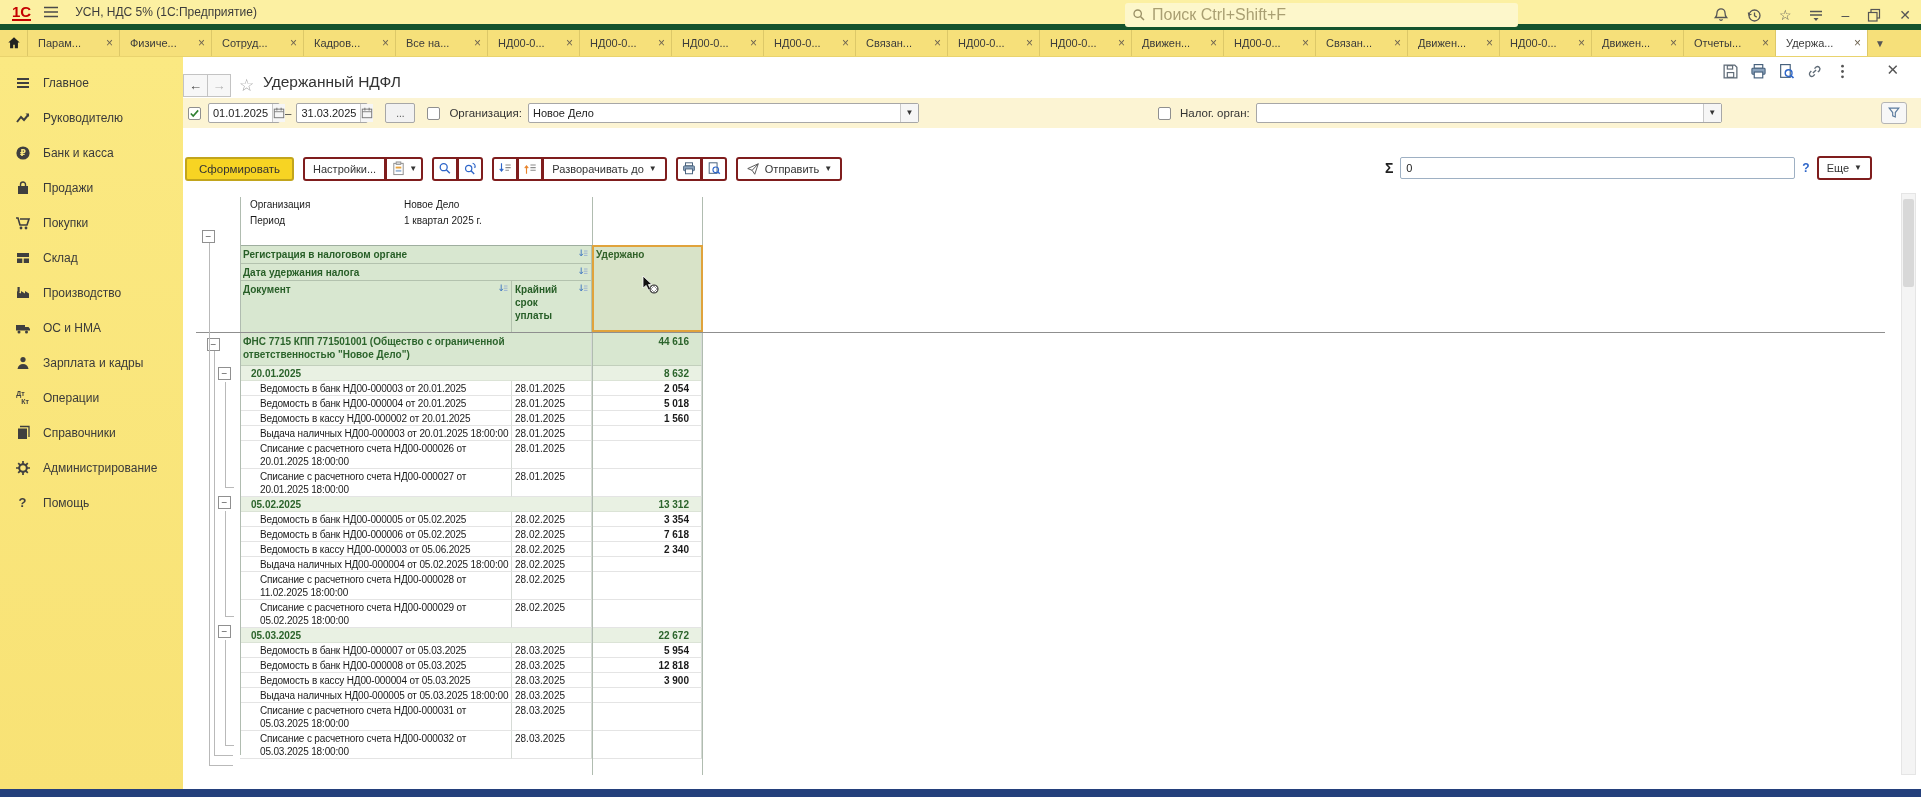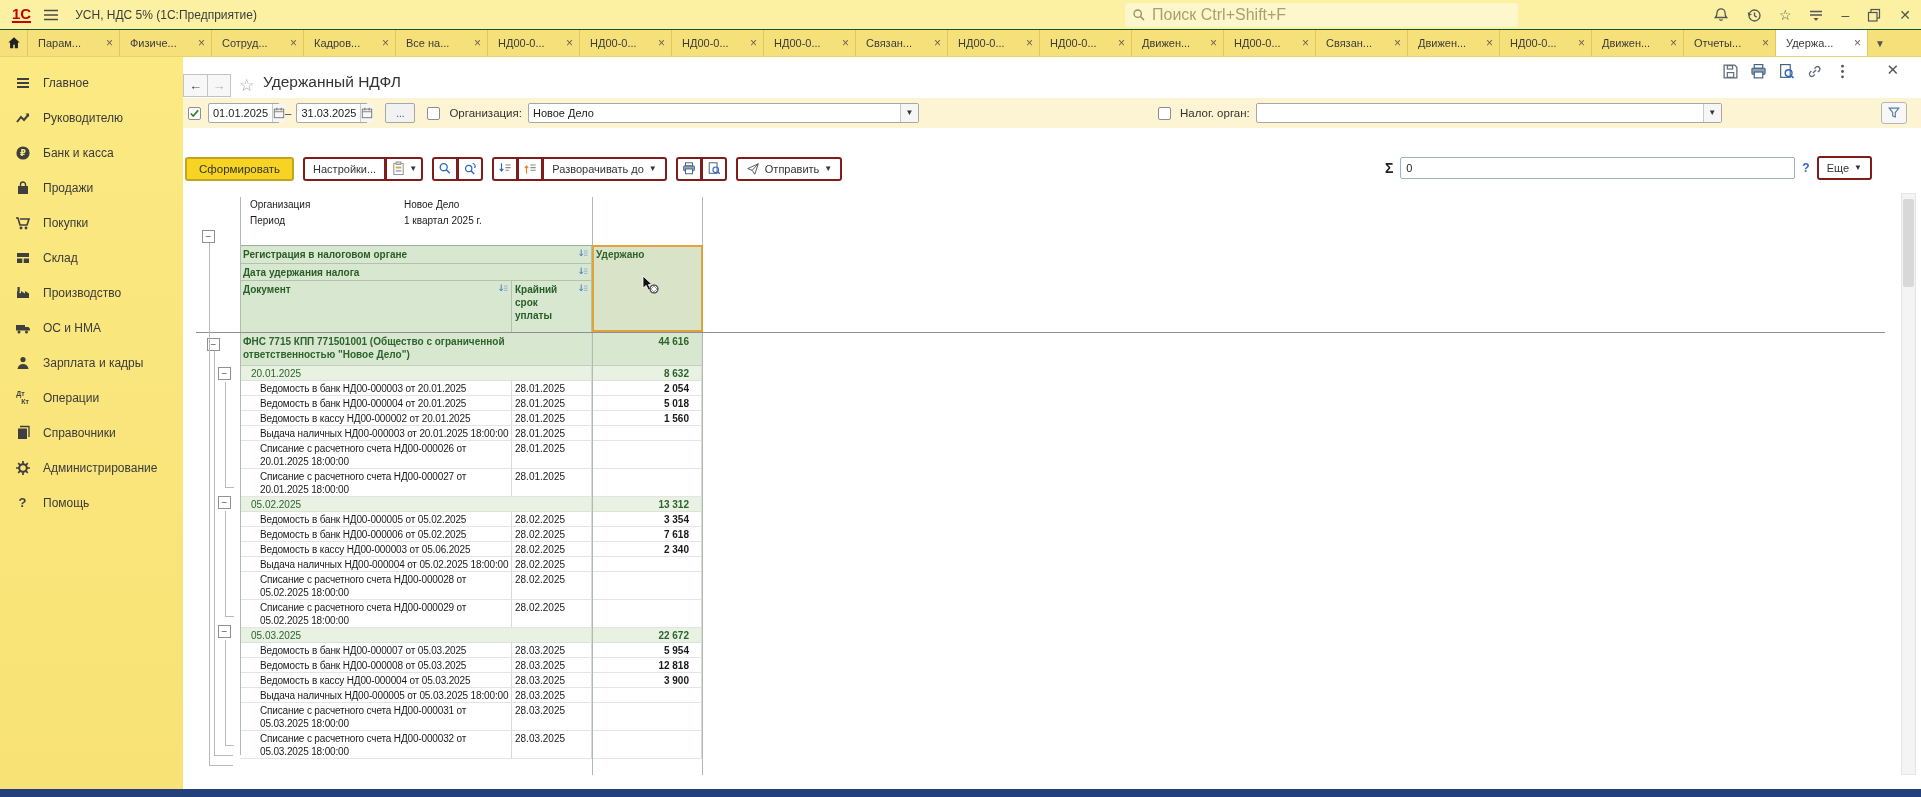--- a/index.html
+++ b/index.html
@@ -1,20 +1,20 @@
 <!DOCTYPE html>
 <html><head>
 <meta charset="utf-8">
 <style>
 *{margin:0;padding:0;box-sizing:border-box}
 html,body{width:1921px;height:797px;overflow:hidden;font-family:"Liberation Sans","DejaVu Sans",sans-serif;}
 #app{position:relative;width:1921px;height:797px;background:#fff;overflow:hidden;}
 
 
-.topbar{position:absolute;left:0;top:0;width:100%;height:30px;background:#fcf0a2;border-bottom:1px solid #14532d;display:flex;align-items:center;}
+.topbar{position:absolute;left:0;top:0;width:100%;height:30px;background:#fcf0a2;border-bottom:6px solid #14532d;display:flex;align-items:center;}
 .logo{font-weight:bold;font-size:15px;color:#c40000;border-bottom:2px solid #c40000;line-height:15px;margin:0 12px 0 12px;}
 .tb-burger{width:16px;margin-right:16px;display:inline-flex;}
 .tb-title{font-size:12px;color:#3c3c3c;}
 .tb-search{position:absolute;left:1125px;top:3px;width:393px;height:24px;background:#fdf7cb;border-radius:3px;display:flex;align-items:center;padding-left:7px;}
 .tb-search-ph{font-size:16px;color:#a99f72;margin-left:6px;}
 .tb-icons{position:absolute;right:10px;top:0;height:30px;display:flex;align-items:center;gap:17px;}
 .tb-ic{width:16px;height:16px;display:inline-flex;color:#555;}
 .glyph{font-size:14px;color:#555;line-height:16px;}
 
 
@@ -79,21 +79,21 @@
 .sheet{position:absolute;left:57px;top:12px;width:462px;font-size:10px;color:#1a1a1a;}
 .trow{display:flex;align-items:stretch;width:462px;}
 .c{border-right:1px solid #d6dbd6;border-bottom:1px solid #e4e4e4;padding-top:1px;line-height:13px;}
 .doc{width:272px;padding-left:20px;padding-right:2px;letter-spacing:-0.15px;}
 .dl{width:80px;padding-left:3px;}
 .amt{width:110px;text-align:right;padding-right:12px;}
 .wide{width:352px;padding-left:3px;padding-right:2px;}
 .detail .c{min-height:15px;}
 .det-amt{font-weight:600;}
 .group .c{background:#e9f1e3;min-height:15px;border-bottom:1px solid #dbe3d6;}
-.gdate{padding-left:11px;font-weight:normal;color:#2c642c;}
+.gdate{padding-left:11px;font-weight:bold;color:#2c642c;}
 .grp-amt{font-weight:bold;color:#2c642c;}
 .org .c{background:#d8e7d0;min-height:33px;padding-top:2px;border-bottom:1px solid #c2cfbc;font-weight:bold;color:#2c642c;}
 
 .info{height:16px;}
 .info .c{border:none;}
 .iwide{width:352px;display:flex;}
 .ilabel{width:164px;padding-left:10px;}
 .sp16{height:16px;}
 
 .hdr{display:flex;width:462px;border-top:1px solid #9fae9f;}
@@ -693,21 +693,21 @@
               <div class="c doc">Ведомость в кассу НД00-000003 от 05.06.2025</div>
               <div class="c dl">28.02.2025</div>
               <div class="c amt det-amt">2 340</div>
             </div>
             <div class="trow detail">
               <div class="c doc">Выдача наличных НД00-000004 от 05.02.2025 18:00:00</div>
               <div class="c dl">28.02.2025</div>
               <div class="c amt det-amt"></div>
             </div>
             <div class="trow detail">
-              <div class="c doc">Списание с расчетного счета НД00-000028 от 05.02.2025 18:00:00</div>
+              <div class="c doc">Списание с расчетного счета НД00-000028 от 11.02.2025 18:00:00</div>
               <div class="c dl">28.02.2025</div>
               <div class="c amt det-amt"></div>
             </div>
             <div class="trow detail">
               <div class="c doc">Списание с расчетного счета НД00-000029 от 05.02.2025 18:00:00</div>
               <div class="c dl">28.02.2025</div>
               <div class="c amt det-amt"></div>
             </div>
             <div class="trow group">
               <div class="c wide gdate">05.03.2025</div>

